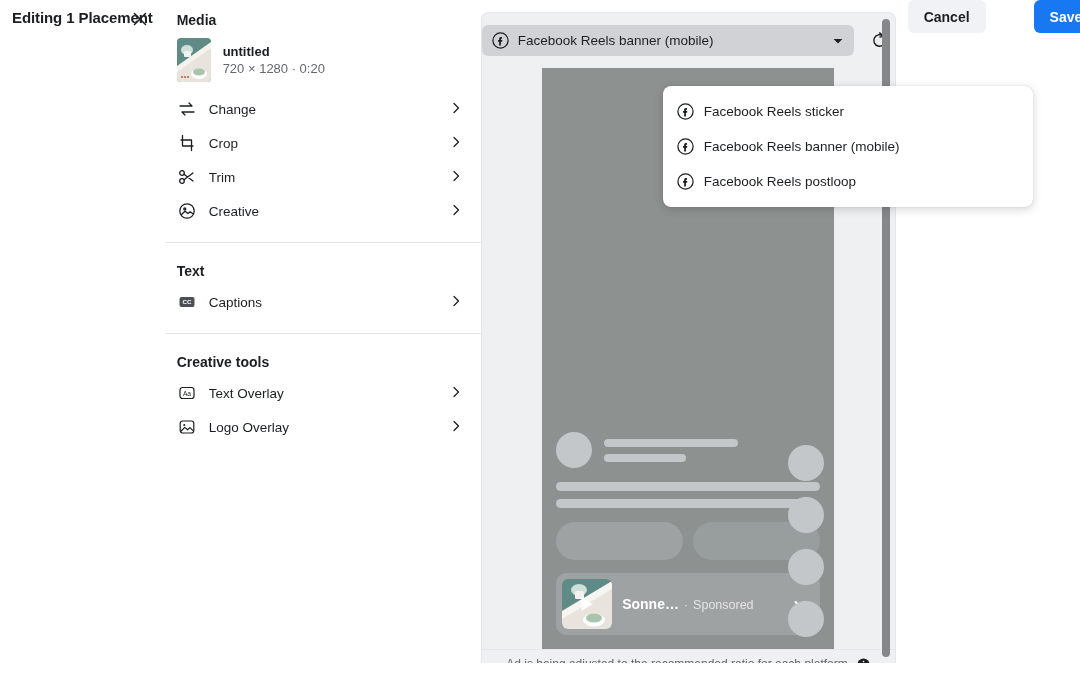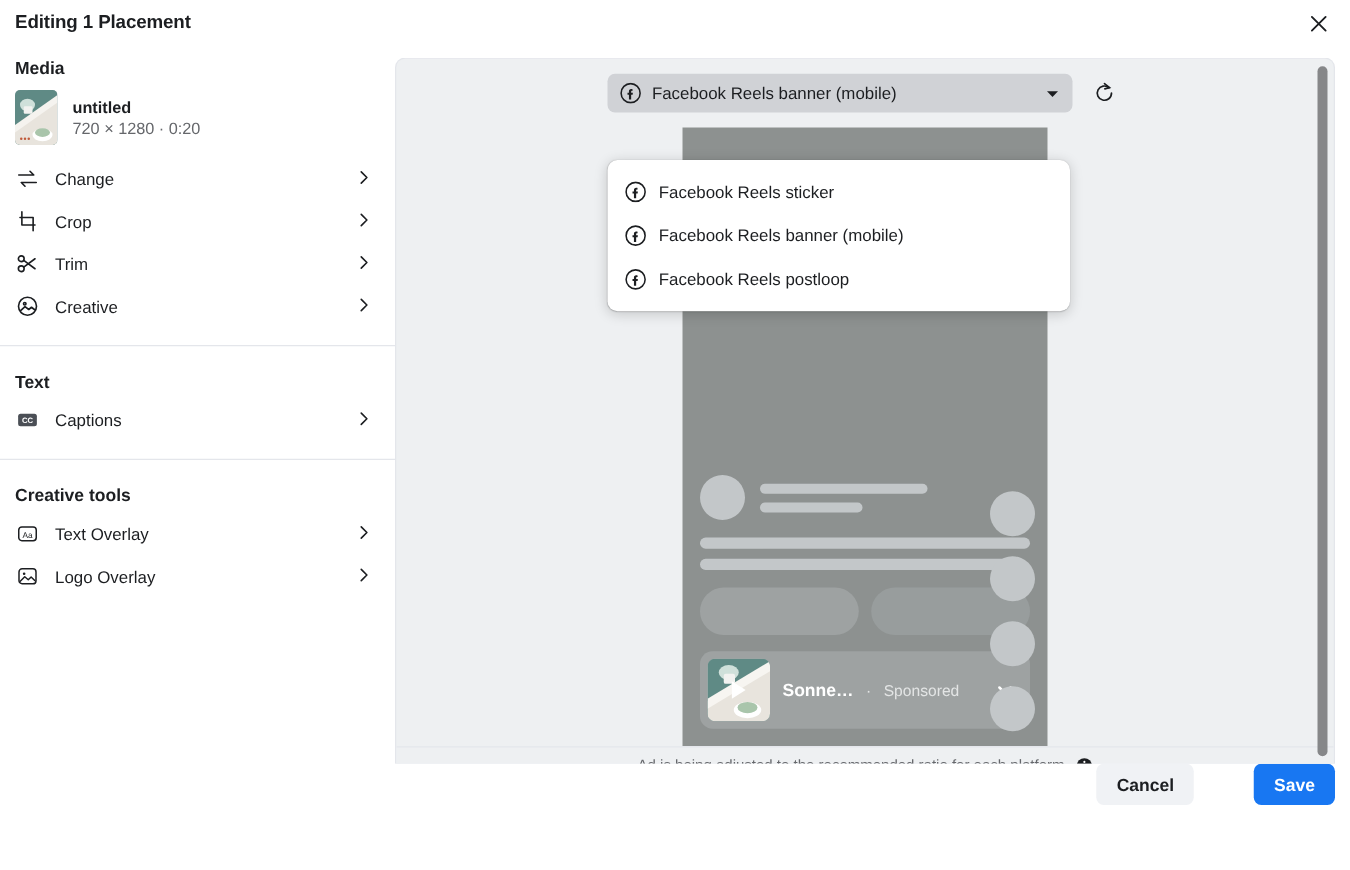--- a/index.html
+++ b/index.html
@@ -8,21 +8,21 @@
     font-family: "Liberation Sans", sans-serif;
     background: #ffffff;
     color: #1c1e21;
     overflow: hidden;
   }
   .dialog {
     position: relative;
     width: 1080px; height: 663px;
     background: #ffffff;
     display: flex;
-    flex-direction: column;
+    flex-direction: row;
   }
 
   
   .dlg-header {
     position: relative;
     height: 34px;
     flex: none;
     display: flex;
     align-items: center;
     padding: 0 12px 0 12px;
@@ -174,29 +174,28 @@
     border: none;
     display: flex; align-items: center; justify-content: center;
     cursor: pointer;
     color: #1c1e21;
   }
   .refresh-btn svg { display: block; }
 
   
   .dropdown {
     position: absolute;
-    left: 486px;
+    left: 498px;
     top: 86px;
     width: 370px;
     background: #ffffff;
     border-radius: 8px;
     box-shadow: 0 2px 10px rgba(0,0,0,0.18), 0 0 1px rgba(0,0,0,0.22);
     padding: 8px 0;
     z-index: 40;
-    margin-top: 8px;
   }
   .dd-item {
     display: flex;
     align-items: center;
     gap: 10px;
     height: 35px;
     padding: 0 14px;
     cursor: pointer;
   }
   .dd-label { font-size: 13.5px; color: #1c1e21; white-space: nowrap; }
@@ -251,21 +250,21 @@
   .spons-thumb svg { display: block; width: 100%; height: 100%; }
   .play-tri {
     position: absolute;
     left: 50%; top: 50%;
     transform: translate(-50%, -50%);
     width: 0; height: 0;
     border-left: 11px solid #ffffff;
     border-top: 7px solid transparent;
     border-bottom: 7px solid transparent;
   }
-  .spons-text { display: flex; align-items: baseline; gap: 10px; flex: 1 1 auto; min-width: 0; }
+  .spons-text { display: flex; align-items: baseline; gap: 5px; flex: 1 1 auto; min-width: 0; }
   .spons-name { font-size: 14px; font-weight: bold; color: #ffffff; white-space: nowrap; }
   .spons-label { font-size: 12.5px; color: #e3e5e5; white-space: nowrap; }
   .spons-chev { width: 16px; height: 16px; flex: none; color: #ffffff; margin-right: 6px; }
   .spons-chev svg { display: block; }
 
   .side-dots {
     position: absolute;
     right: 10px;
     bottom: 12px;
     display: flex;

